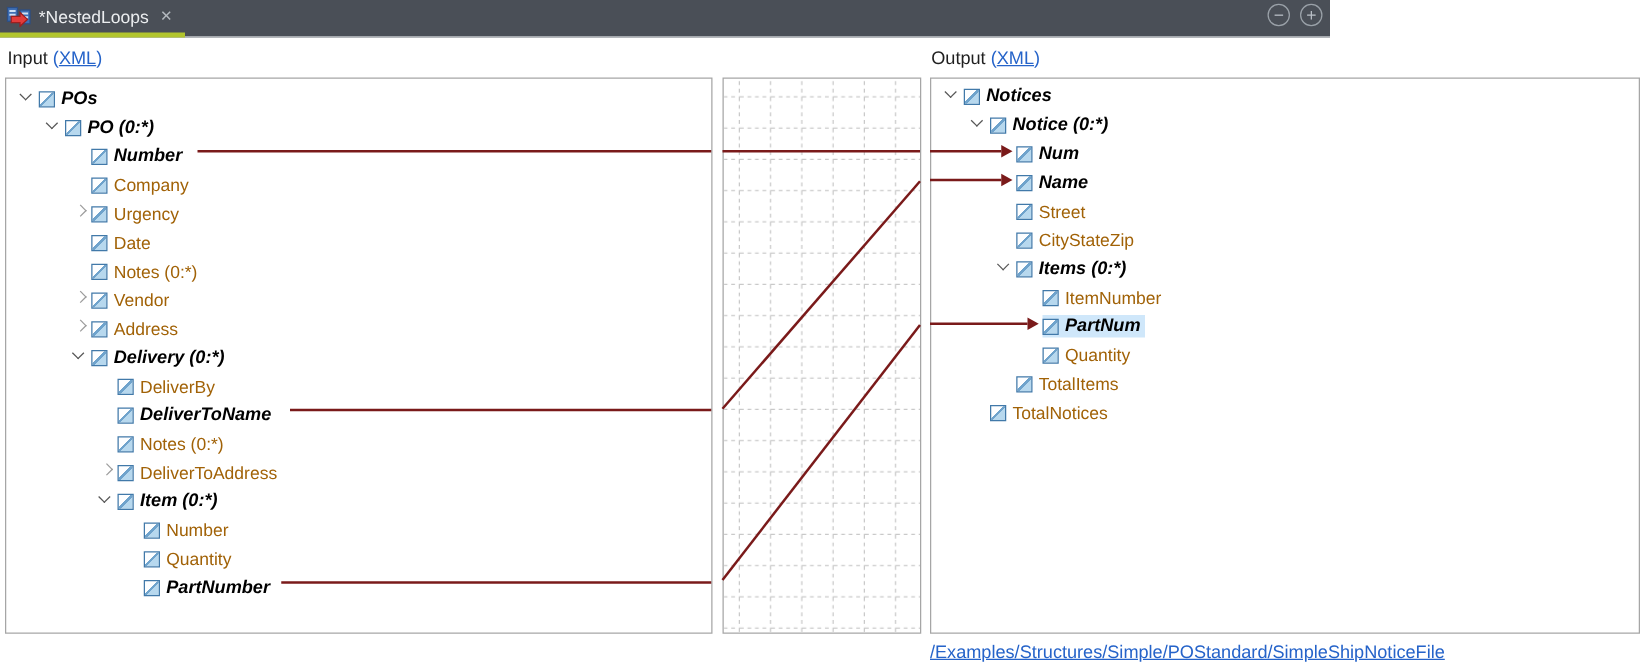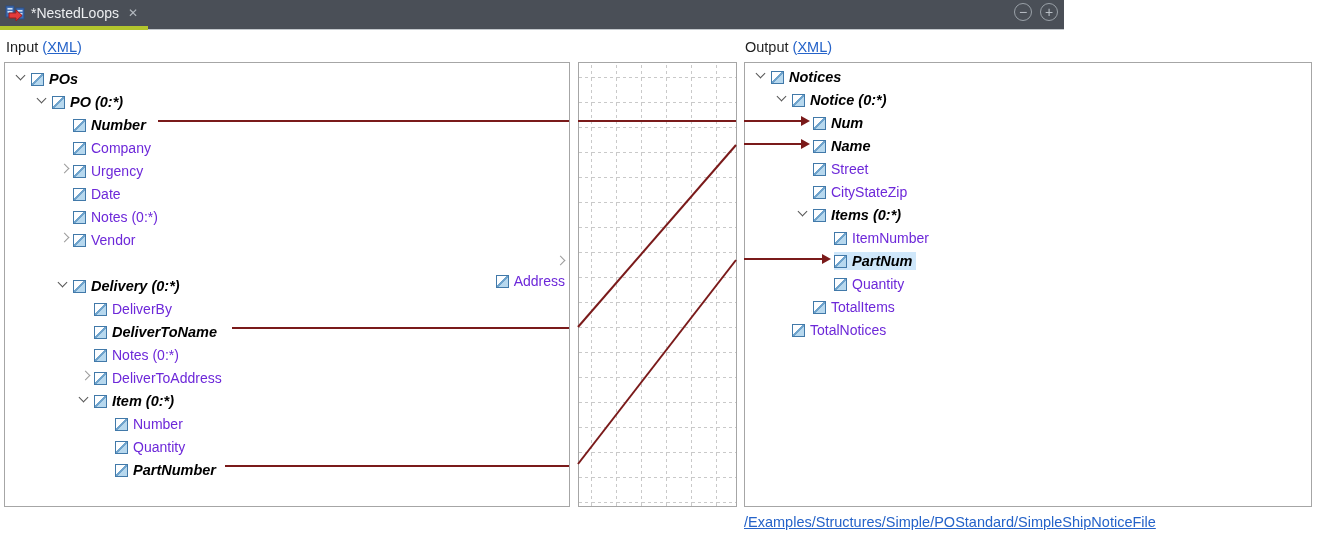--- a/index.html
+++ b/index.html
@@ -31,21 +31,21 @@
   .trow{display:flex;align-items:flex-end;height:23px;cursor:default;}
   .chev{width:18px;height:23px;position:relative;display:inline-block;flex:none;}
   .chev.down::before{content:"";position:absolute;left:4px;top:7px;width:6px;height:6px;
     border-right:1.6px solid #565656;border-bottom:1.6px solid #565656;transform:rotate(45deg);}
   .chev.right::before{content:"";position:absolute;left:6px;top:8px;width:6px;height:6px;
     border-right:1.6px solid #9b9b9b;border-bottom:1.6px solid #9b9b9b;transform:rotate(-45deg);}
   .nodebox{display:inline-flex;align-items:center;padding:1px 4px 1px 0;}
   .nodebox.selected{background:var(--selection_blue,#cfe7fa);}
   .nicon{width:13px;height:13px;flex:none;border:1px solid #4179a9;box-sizing:border-box;
     background:linear-gradient(to bottom right,#fdfeff 43%,#6fa3cc 43% 56%,#b7d8ee 56%);}
-  .lbl{margin-left:5px;font-size:14px;color:#6d28d9;white-space:pre;}
+  .lbl{margin-left:5px;font-size:14px;color:#a16207;white-space:pre;}
   .lbl.b{font-weight:bold;font-style:italic;color:#000;font-size:14.5px;}
 
   
   .overlay{position:absolute;left:0;top:0;width:1317px;height:536px;pointer-events:none;}
   .mline{stroke:var(--line_maroon,#7a1a1a);stroke-width:2;}
   .marrow{fill:var(--line_maroon,#7a1a1a);}
 
   
   .ftr{position:absolute;top:514px;font-size:14.5px;color:var(--link_blue,#2563c9);text-decoration:underline;white-space:nowrap;cursor:pointer;}
   .ftr.left{left:4px;} .ftr.right{left:744px;}
@@ -129,21 +129,21 @@
             <span class="lbl">Notes (0:*)</span>
           </span>
         </div>
         <div class="trow" style="padding-left: 50px;">
           <span class="chev right"></span>
           <span class="nodebox">
             <span class="nicon"></span>
             <span class="lbl">Vendor</span>
           </span>
         </div>
-        <div class="trow" style="padding-left: 50px; flex-direction: column;">
+        <div class="trow" style="padding-left: 50px;">
           <span class="chev right"></span>
           <span class="nodebox">
             <span class="nicon"></span>
             <span class="lbl">Address</span>
           </span>
         </div>
         <div class="trow" style="padding-left: 50px;">
           <span class="chev down"></span>
           <span class="nodebox">
             <span class="nicon"></span>

